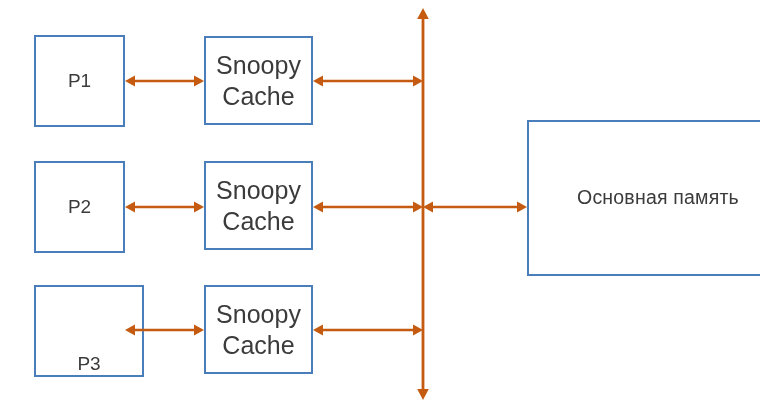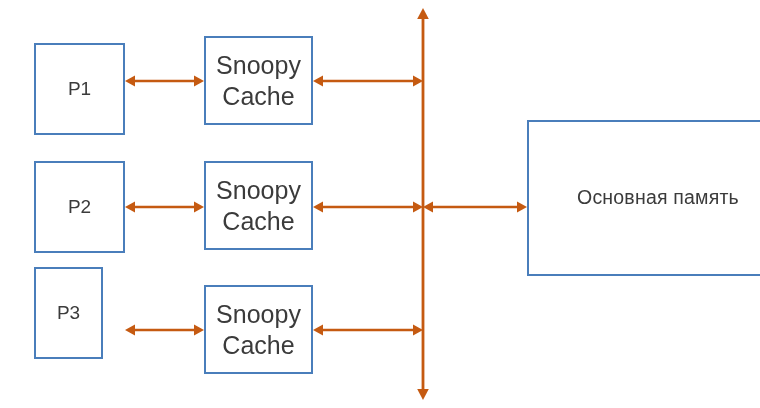--- a/index.html
+++ b/index.html
@@ -49,21 +49,21 @@
   .connector svg {
     display: block;
     overflow: visible;
   }
 </style>
 </head>
 <body>
 
 <div id="diagram-root">
 
-  <div class="node-box proc-box" style="left:34px; top:43px; width:91px; height:92px;">
+  <div class="node-box proc-box" style="left:34px; top:35px; width:91px; height:92px;">
     <span class="node-label">P1</span>
   </div>
 
   <div class="connector" style="left:125px; top:71px; width:79px; height:20px;">
     <svg width="79" height="20" viewBox="0 0 79 20">
       <line x1="7" y1="10" x2="72" y2="10" stroke="#c55a11" stroke-width="2.6"></line>
       <polygon points="0,10 10,4.6 10,15.4" fill="#c55a11"></polygon>
       <polygon points="79,10 69,4.6 69,15.4" fill="#c55a11"></polygon>
     </svg>
   </div>
@@ -99,21 +99,21 @@
   </div>
 
   <div class="connector" style="left:313px; top:197px; width:110px; height:20px;">
     <svg width="110" height="20" viewBox="0 0 110 20">
       <line x1="7" y1="10" x2="103" y2="10" stroke="#c55a11" stroke-width="2.6"></line>
       <polygon points="0,10 10,4.6 10,15.4" fill="#c55a11"></polygon>
       <polygon points="110,10 100,4.6 100,15.4" fill="#c55a11"></polygon>
     </svg>
   </div>
 
-  <div class="node-box proc-box" style="left:34px; top:267px; width:69px; height:92px;">
+  <div class="node-box proc-box" style="left:34px; top:285px; width:110px; height:92px;align-items:flex-end;">
     <span class="node-label">P3</span>
   </div>
 
   <div class="connector" style="left:125px; top:320px; width:79px; height:20px;">
     <svg width="79" height="20" viewBox="0 0 79 20">
       <line x1="7" y1="10" x2="72" y2="10" stroke="#c55a11" stroke-width="2.6"></line>
       <polygon points="0,10 10,4.6 10,15.4" fill="#c55a11"></polygon>
       <polygon points="79,10 69,4.6 69,15.4" fill="#c55a11"></polygon>
     </svg>
   </div>

